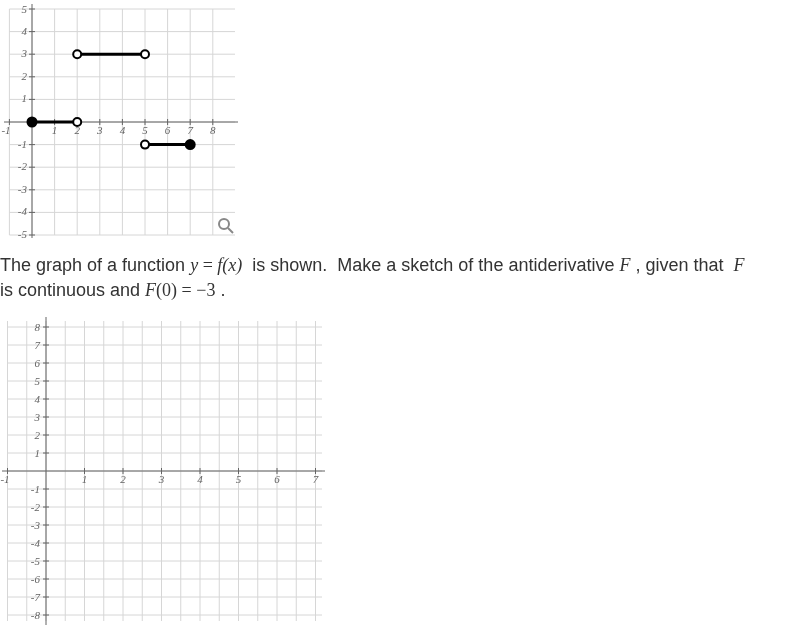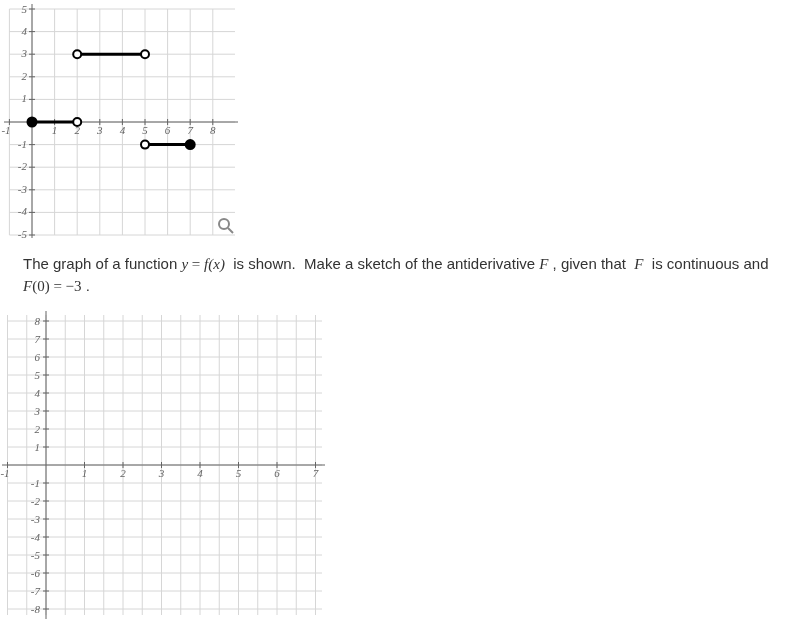--- a/index.html
+++ b/index.html
@@ -13,23 +13,23 @@
   }
   .container {
     padding: 0;
   }
   .graph-wrapper {
     display: block;
     margin: 0;
   }
   .prompt {
     font-family: "Helvetica Neue", Arial, sans-serif;
-    font-size: 15px;
+    font-size: 18px;
     color: #333;
-    margin: 4px 0 8px 23px;
+    margin: 4px 0 8px 0;
     line-height: 1.4;
     max-width: 760px;
   }
   .math {
     font-family: Georgia, 'Times New Roman', serif;
     font-style: italic;
   }
   svg text {
     font-family: Georgia, 'Times New Roman', serif;
     font-style: italic;

